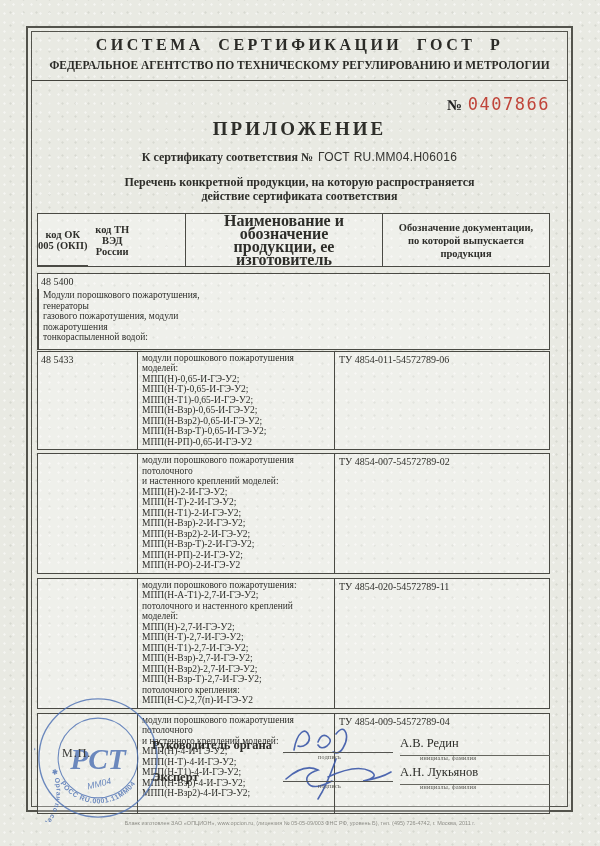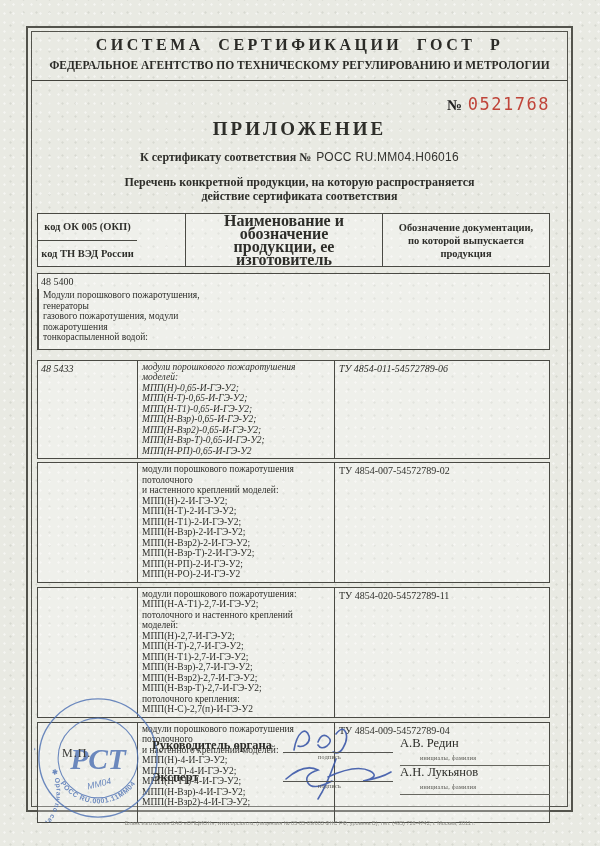--- a/index.html
+++ b/index.html
@@ -48,73 +48,73 @@
     font-family:"Liberation Sans", sans-serif; font-weight:normal; font-size:12px;
     letter-spacing:0.3px; margin-left:5px; color:#33332f;
   }
   .desc-line{
     position:absolute; left:32px; top:176px; width:535px; text-align:center;
     font-size:12px; font-weight:bold; line-height:13.5px; white-space:pre-line;
   }
 
   .ctable{position:absolute; left:37px; top:213px; width:513px;}
   .thead{border:1px solid #4a4a44; display:flex; height:54px; background:rgba(255,255,255,0.28);}
-  .th-col1{width:99px; display:flex; flex-direction:column;}
+  .th-col1{width:99px; display:flex; flex-direction:row;}
   .th-col1 > div{flex:1; display:flex; align-items:center; justify-content:center;
     font-size:10.5px; font-weight:bold; text-align:center;}
   .th-col1 > div:first-child{border-bottom:1px solid #4a4a44;}
   .th-col2{width:197px; border-left:1px solid #4a4a44; display:flex; align-items:center; justify-content:center;
     font-size:16px; font-weight:bold; text-align:center; line-height:13px; white-space:pre-line;margin-left:48px;}
   .th-col3{flex:1; border-left:1px solid #4a4a44; display:flex; align-items:center; justify-content:center;
     font-size:10.5px; font-weight:bold; text-align:center; line-height:13px; white-space:pre-line;}
 
   .trow{border:1px solid #4a4a44; display:flex; background:rgba(255,255,255,0.28);}
   .trow.r1{margin-top:6px; min-height:30px;flex-direction:column;}
-  .trow.r2{margin-top:10px; min-height:82px;font-style:italic;}
+  .trow.r2{margin-top:1px; min-height:82px;}
   .trow.r3{margin-top:3px; min-height:106px;}
   .trow.r4{margin-top:4px; min-height:114px;}
   .trow.r5{margin-top:4px; min-height:101px;}
   .tc-code{width:99px; padding:2px 3px; font-size:10px;}
   .tc-name{width:197px; border-left:1px solid #4a4a44; padding:1px 4px 2px 4px;
     font-size:9.5px; line-height:10.5px; white-space:pre-line;}
   .tc-doc{flex:1; border-left:1px solid #4a4a44; padding:2px 4px; font-size:10px;}
 
   .stamp-svg{position:absolute; left:34px; top:694px; opacity:0.82;}
   .mp-mark{position:absolute; left:62px; top:746px; font-size:12px; letter-spacing:1px; color:#3a3a36;}
 
   .role-label{position:absolute; font-size:12.5px; font-weight:bold; color:#2b2b27;}
   .sig-line{position:absolute; border-top:1.2px solid #555550;}
   .sig-sublabel{position:absolute; font-size:6px; color:#55554f; letter-spacing:0.3px;}
   .name-block{position:absolute; width:150px; border-bottom:1px solid #66665f;
-    font-size:12.5px; padding-bottom:14px; color:#2d2d29;}
+    font-size:12.5px; padding-bottom:4px; color:#2d2d29;}
   .sig-svg{position:absolute;}
 
   .print-note{position:absolute; left:0; top:820px; width:600px; text-align:center;
     font-family:"Liberation Sans", sans-serif; font-size:5.5px; color:#8d8d86;}
 </style>
 </head>
 <body>
 
 <div class="page">
 
   <div class="frame-outer"></div>
   <div class="frame-inner"></div>
 
   <div class="doc-title">СИСТЕМА СЕРТИФИКАЦИИ ГОСТ Р</div>
   <div class="doc-subtitle">ФЕДЕРАЛЬНОЕ АГЕНТСТВО ПО ТЕХНИЧЕСКОМУ РЕГУЛИРОВАНИЮ И МЕТРОЛОГИИ</div>
   <div class="header-rule"></div>
 
   <div class="blank-number">
-    <span>№</span><span class="digits">0521768</span>
+    <span>№</span><span class="digits">0407866</span>
   </div>
 
   <div class="appendix-title">ПРИЛОЖЕНИЕ</div>
 
   <div class="cert-line">
-    <span>К сертификату соответствия №</span><span class="cert-no">РОСС RU.ММ04.Н06016</span>
+    <span>К сертификату соответствия №</span><span class="cert-no">ГОСТ RU.ММ04.Н06016</span>
   </div>
 
   <div class="desc-line">Перечень конкретной продукции,  на которую распространяется
 действие сертификата соответствия</div>
 
   <div class="ctable">
     <div class="thead">
       <div class="th-col1">
         <div>код ОК 005 (ОКП)</div>
         <div>код ТН ВЭД России</div>

